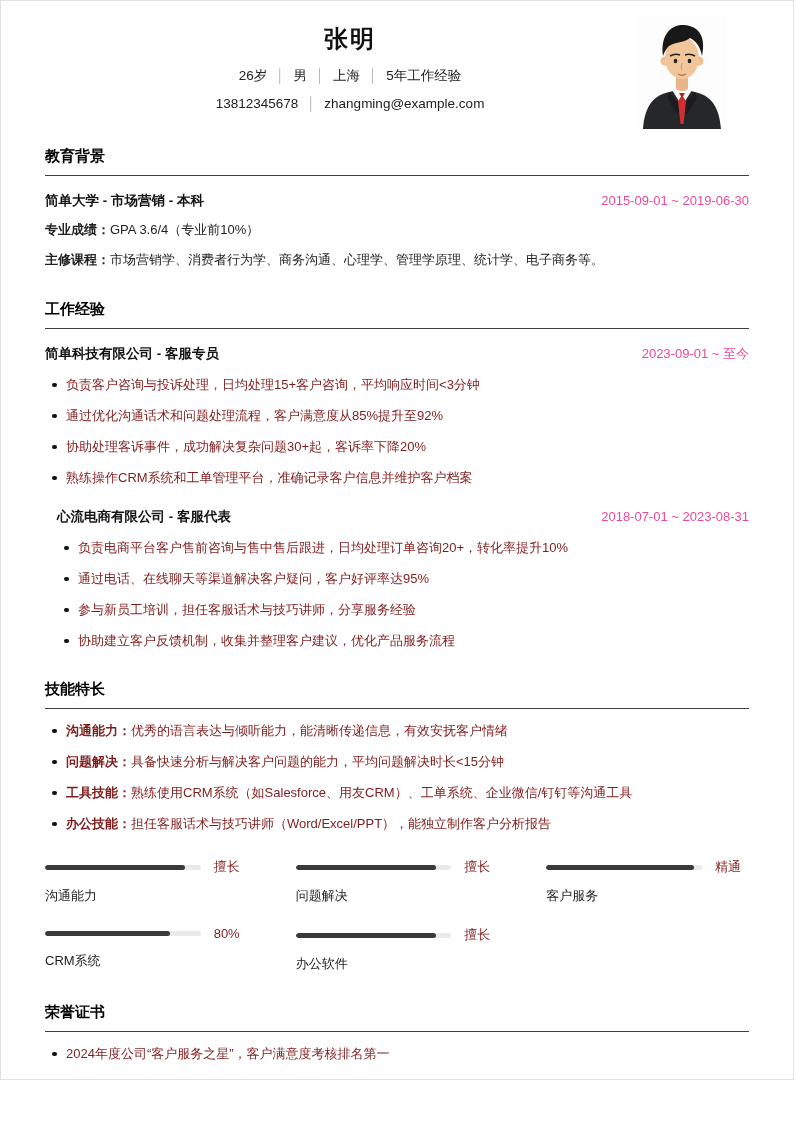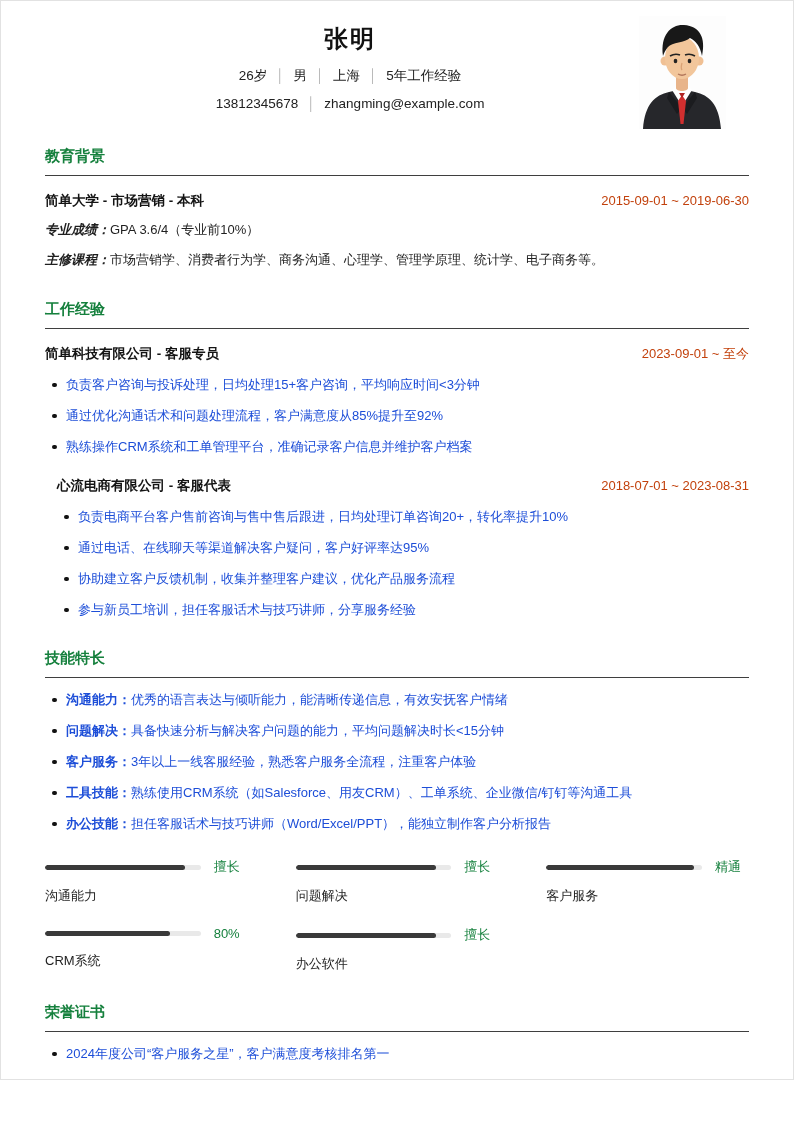--- a/index.html
+++ b/index.html
@@ -15,47 +15,47 @@
   .hline { font-size:13.5px; margin-bottom:10px; color:#222; line-height:1.35; }
   .sep { color:#b5b5b5; margin:0 9px; font-size:13px; }
   .photo {
     position:absolute; top:15px; right:67px; width:87px; height:113px;
     overflow:hidden; background:#fdfdfd;
   }
   
   .section { margin-top:30px; }
   .section.first { margin-top:34px; }
   .section-title {
-    font-size:15px; font-weight:700; color:#15803d;
+    font-size:15px; font-weight:700; color:#000000;
     padding-bottom:9px; border-bottom:1px solid #3f3f3f;
   }
   .row-head { display:flex; justify-content:space-between; align-items:baseline; margin-top:16px; }
   .row-head .t { font-size:13.5px; font-weight:700; color:#141414; }
-  .row-head .d { font-size:13px; color:#c2410c; font-weight:400; }
+  .row-head .d { font-size:13px; color:#ec4899; font-weight:400; }
   .kv { margin-top:11px; font-size:13px; line-height:1.45; }
-  .kv b { font-weight:700;font-style:italic; }
+  .kv b { font-weight:700; }
   ul.blist { list-style:none; margin-top:3px; }
   ul.blist li {
     position:relative; padding-left:21px; margin-top:11.5px;
-    font-size:13px; line-height:1.5; color:#1d4ed8;
+    font-size:13px; line-height:1.5; color:#7f1d1d;
   }
   ul.blist li::before {
     content:""; position:absolute; left:7px; top:8px;
     width:4.5px; height:4.5px; border-radius:50%; background:#111;
   }
   .job + .job { margin-top:21px;margin-left:12px; }
   
   .bars-grid {
     display:grid; grid-template-columns:1fr 1fr 1fr;
     column-gap:48px; row-gap:21px; margin-top:25px;
   }
   .bar-row { display:flex; align-items:center; gap:13px; }
   .track { flex:1; height:5px; background:#e9e9e9; border-radius:3px; overflow:hidden; }
   .fill { height:100%; background:#3a3a3a; border-radius:3px; }
-  .bar-level { font-size:13px; color:#15803d; white-space:nowrap; min-width:34px; }
+  .bar-level { font-size:13px; color:#7f1d1d; white-space:nowrap; min-width:34px; }
   .bar-name { margin-top:11px; font-size:13px; color:#1f1f1f; }
 </style>
 </head>
 <body>
 
 <div class="page">
 
   <div class="header">
     <div class="name">张明</div>
 
@@ -115,44 +115,44 @@
     <div class="section-title">工作经验</div>
 
     <div class="job">
       <div class="row-head">
         <span class="t">简单科技有限公司 - 客服专员</span>
         <span class="d">2023-09-01 ~ 至今</span>
       </div>
       <ul class="blist">
         <li>负责客户咨询与投诉处理，日均处理15+客户咨询，平均响应时间&lt;3分钟</li>
         <li>通过优化沟通话术和问题处理流程，客户满意度从85%提升至92%</li>
+        <li>协助处理客诉事件，成功解决复杂问题30+起，客诉率下降20%</li>
         <li>熟练操作CRM系统和工单管理平台，准确记录客户信息并维护客户档案</li>
       </ul>
     </div>
 
     <div class="job">
       <div class="row-head">
         <span class="t">心流电商有限公司 - 客服代表</span>
         <span class="d">2018-07-01 ~ 2023-08-31</span>
       </div>
       <ul class="blist">
         <li>负责电商平台客户售前咨询与售中售后跟进，日均处理订单咨询20+，转化率提升10%</li>
         <li>通过电话、在线聊天等渠道解决客户疑问，客户好评率达95%</li>
+        <li>参与新员工培训，担任客服话术与技巧讲师，分享服务经验</li>
         <li>协助建立客户反馈机制，收集并整理客户建议，优化产品服务流程</li>
-        <li>参与新员工培训，担任客服话术与技巧讲师，分享服务经验</li>
       </ul>
     </div>
   </div>
 
   <div class="section">
     <div class="section-title">技能特长</div>
     <ul class="blist">
       <li><b>沟通能力：</b><span>优秀的语言表达与倾听能力，能清晰传递信息，有效安抚客户情绪</span></li>
       <li><b>问题解决：</b><span>具备快速分析与解决客户问题的能力，平均问题解决时长&lt;15分钟</span></li>
-      <li><b>客户服务：</b><span>3年以上一线客服经验，熟悉客户服务全流程，注重客户体验</span></li>
       <li><b>工具技能：</b><span>熟练使用CRM系统（如Salesforce、用友CRM）、工单系统、企业微信/钉钉等沟通工具</span></li>
       <li><b>办公技能：</b><span>担任客服话术与技巧讲师（Word/Excel/PPT），能独立制作客户分析报告</span></li>
     </ul>
 
     <div class="bars-grid">
       <div class="bar-cell">
         <div class="bar-row">
           <div class="track">
               <div class="fill" style="width: 90%;"></div>
             </div>

